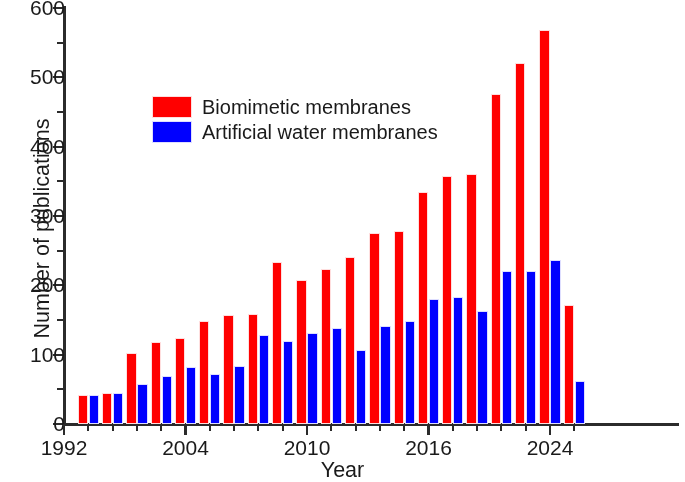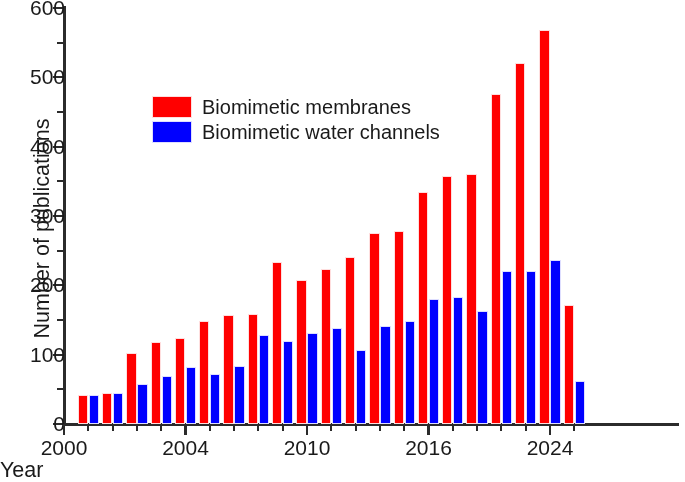--- a/index.html
+++ b/index.html
@@ -86,21 +86,21 @@
     color: #1a1a1a;
     transform: rotate(-90deg);
     transform-origin: center center;
     white-space: nowrap;
   }
   #x-axis-title {
     position: absolute;
     left: 0;
     top: 458px;
     width: 685px;
-    text-align: left;
+    text-align: center;
     font-size: 21.5px;
     color: #1a1a1a;
   }
 
   
   .bar {
     position: absolute;
     bottom: 0;
     box-sizing: border-box;
   }
@@ -160,21 +160,21 @@
       <div class="y-tick-label" style="top: 146.667px;">400</div>
       <div class="tick y-tick-minor" style="top: 110.9px;"></div>
       <div class="tick y-tick-major" style="top: 76.2333px;"></div>
       <div class="y-tick-label" style="top: 77.3333px;">500</div>
       <div class="tick y-tick-minor" style="top: 41.5667px;"></div>
       <div class="tick y-tick-major" style="top: 6.9px;"></div>
       <div class="y-tick-label" style="top: 8px;">600</div>
     </div>
   <div id="x-ticks">
       <div class="tick x-tick-major" style="left: 62.9px;"></div>
-      <div class="x-tick-label" style="left: 64px;">2000</div>
+      <div class="x-tick-label" style="left: 64px;">1992</div>
       <div class="tick x-tick-minor" style="left: 87.2px;"></div>
       <div class="tick x-tick-minor" style="left: 111.5px;"></div>
       <div class="tick x-tick-minor" style="left: 135.8px;"></div>
       <div class="tick x-tick-minor" style="left: 160.1px;"></div>
       <div class="tick x-tick-major" style="left: 184.4px;"></div>
       <div class="x-tick-label" style="left: 185.5px;">2004</div>
       <div class="tick x-tick-minor" style="left: 208.7px;"></div>
       <div class="tick x-tick-minor" style="left: 233px;"></div>
       <div class="tick x-tick-minor" style="left: 257.3px;"></div>
       <div class="tick x-tick-minor" style="left: 281.6px;"></div>
@@ -243,17 +243,17 @@
       <div class="bar bar-blue" style="left: 510.6px; width: 10.4px; height: 42.9867px;"></div>
     </div>
 
   <div id="legend">
     <div class="legend-row">
       <span class="legend-swatch red"></span>
       <span class="legend-label">Biomimetic membranes</span>
     </div>
     <div class="legend-row">
       <span class="legend-swatch blue"></span>
-      <span class="legend-label">Biomimetic water channels</span>
+      <span class="legend-label">Artificial water membranes</span>
     </div>
   </div>
 
 </div>
 
 </body></html>

